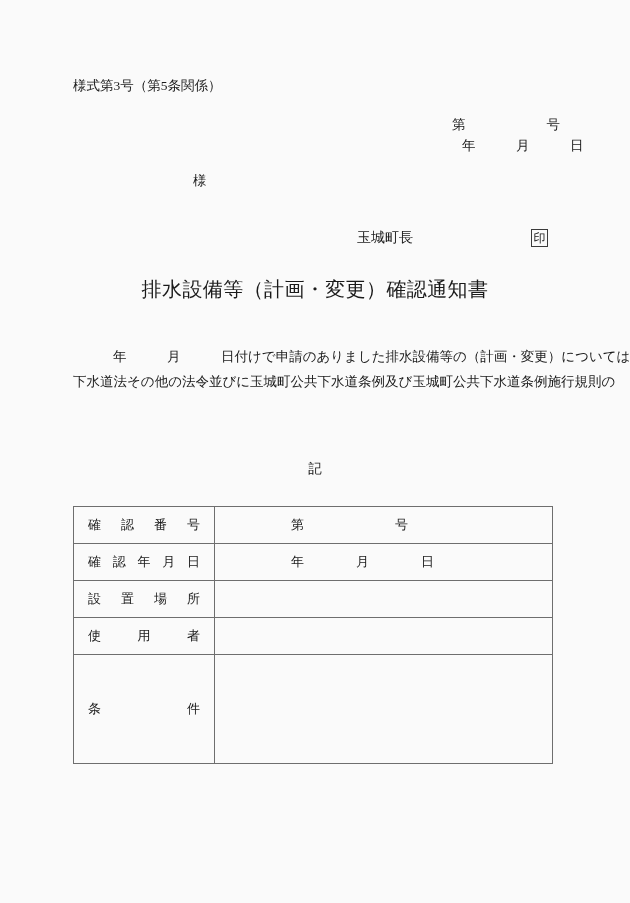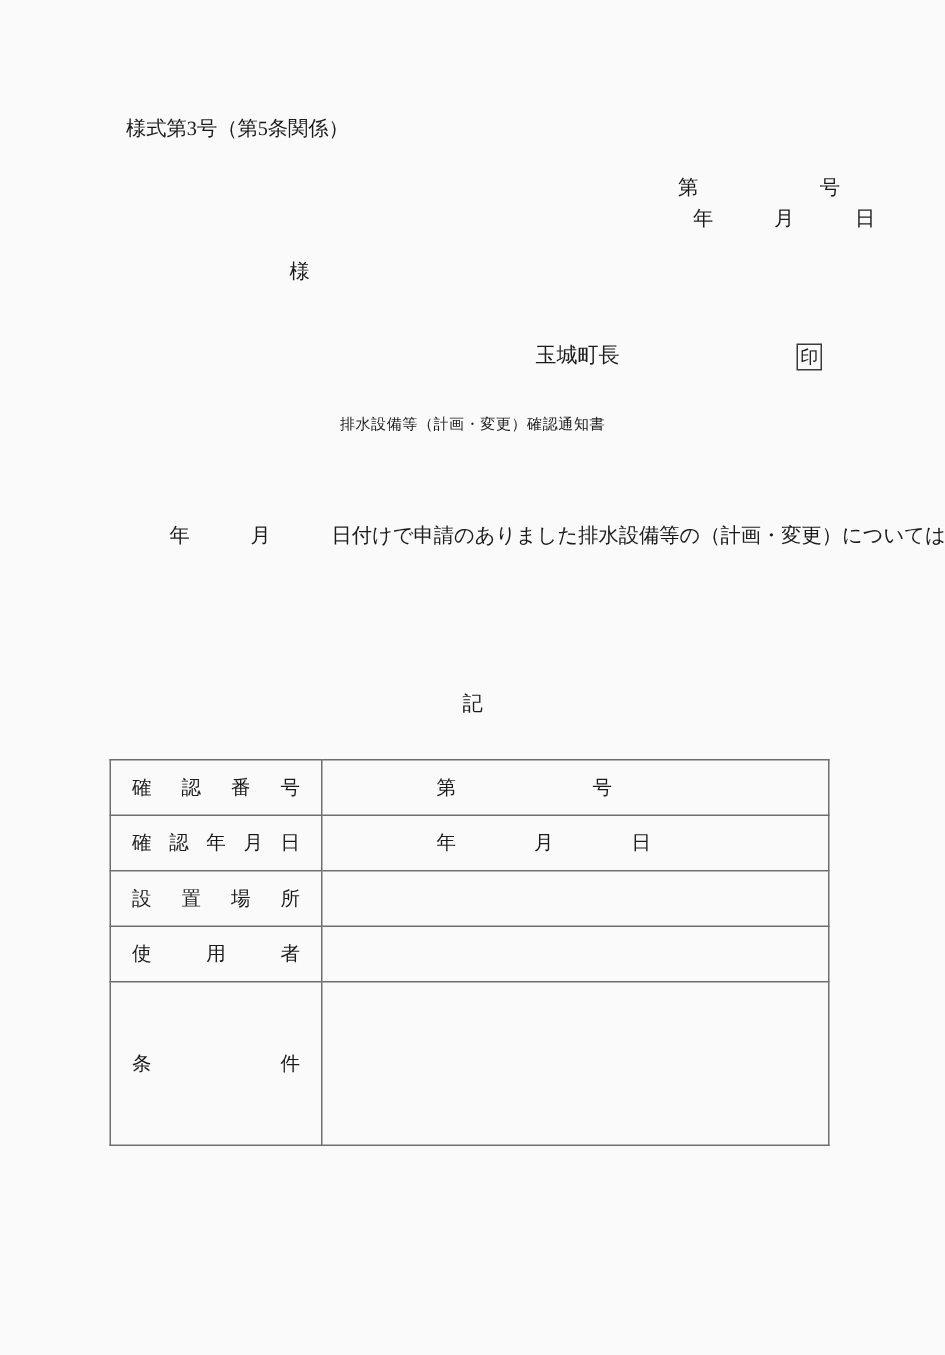--- a/index.html
+++ b/index.html
@@ -24,21 +24,20 @@
   
   .t {
     position: absolute;
     white-space: pre;
     line-height: 1;
   }
   .form-no {
     left: 73px;
     top: 79px;
     font-size: 13.5px;
-    margin-left: 11px;
   }
 
   
   .doc-number {
     left: 452px;
     top: 118px;
     font-size: 13.5px;
   }
   .doc-date {
     left: 462px;
@@ -72,21 +71,21 @@
     text-align: center;
     font-family: "DejaVu Serif", serif;
   }
 
   
   .doc-title {
     left: 0;
     top: 279px;
     width: 630px;
     text-align: center;
-    font-size: 10px;
+    font-size: 20px;
     letter-spacing: 0.4px;
   }
 
   
   .body-text {
     position: absolute;
     left: 73px;
     top: 344px;
     width: 484px;
     font-size: 13.5px;
@@ -166,20 +165,21 @@
   <div class="t addressee">様</div>
 
   <div class="t issuer">玉城町長</div>
 
   <div class="seal-box">印</div>
 
   <div class="t doc-title">排水設備等（計画・変更）確認通知書</div>
 
   <div class="body-text">
     <span class="line first">年　　　月　　　日付けで申請のありました排水設備等の（計画・変更）については、</span>
+    <span class="line">下水道法その他の法令並びに玉城町公共下水道条例及び玉城町公共下水道条例施行規則の</span>
   </div>
 
   <div class="t note-mark">記</div>
 
   <table class="info-table">
     <tbody>
         <tr>
           <td class="label">
             <div class="lbl">
               <span>確</span>

